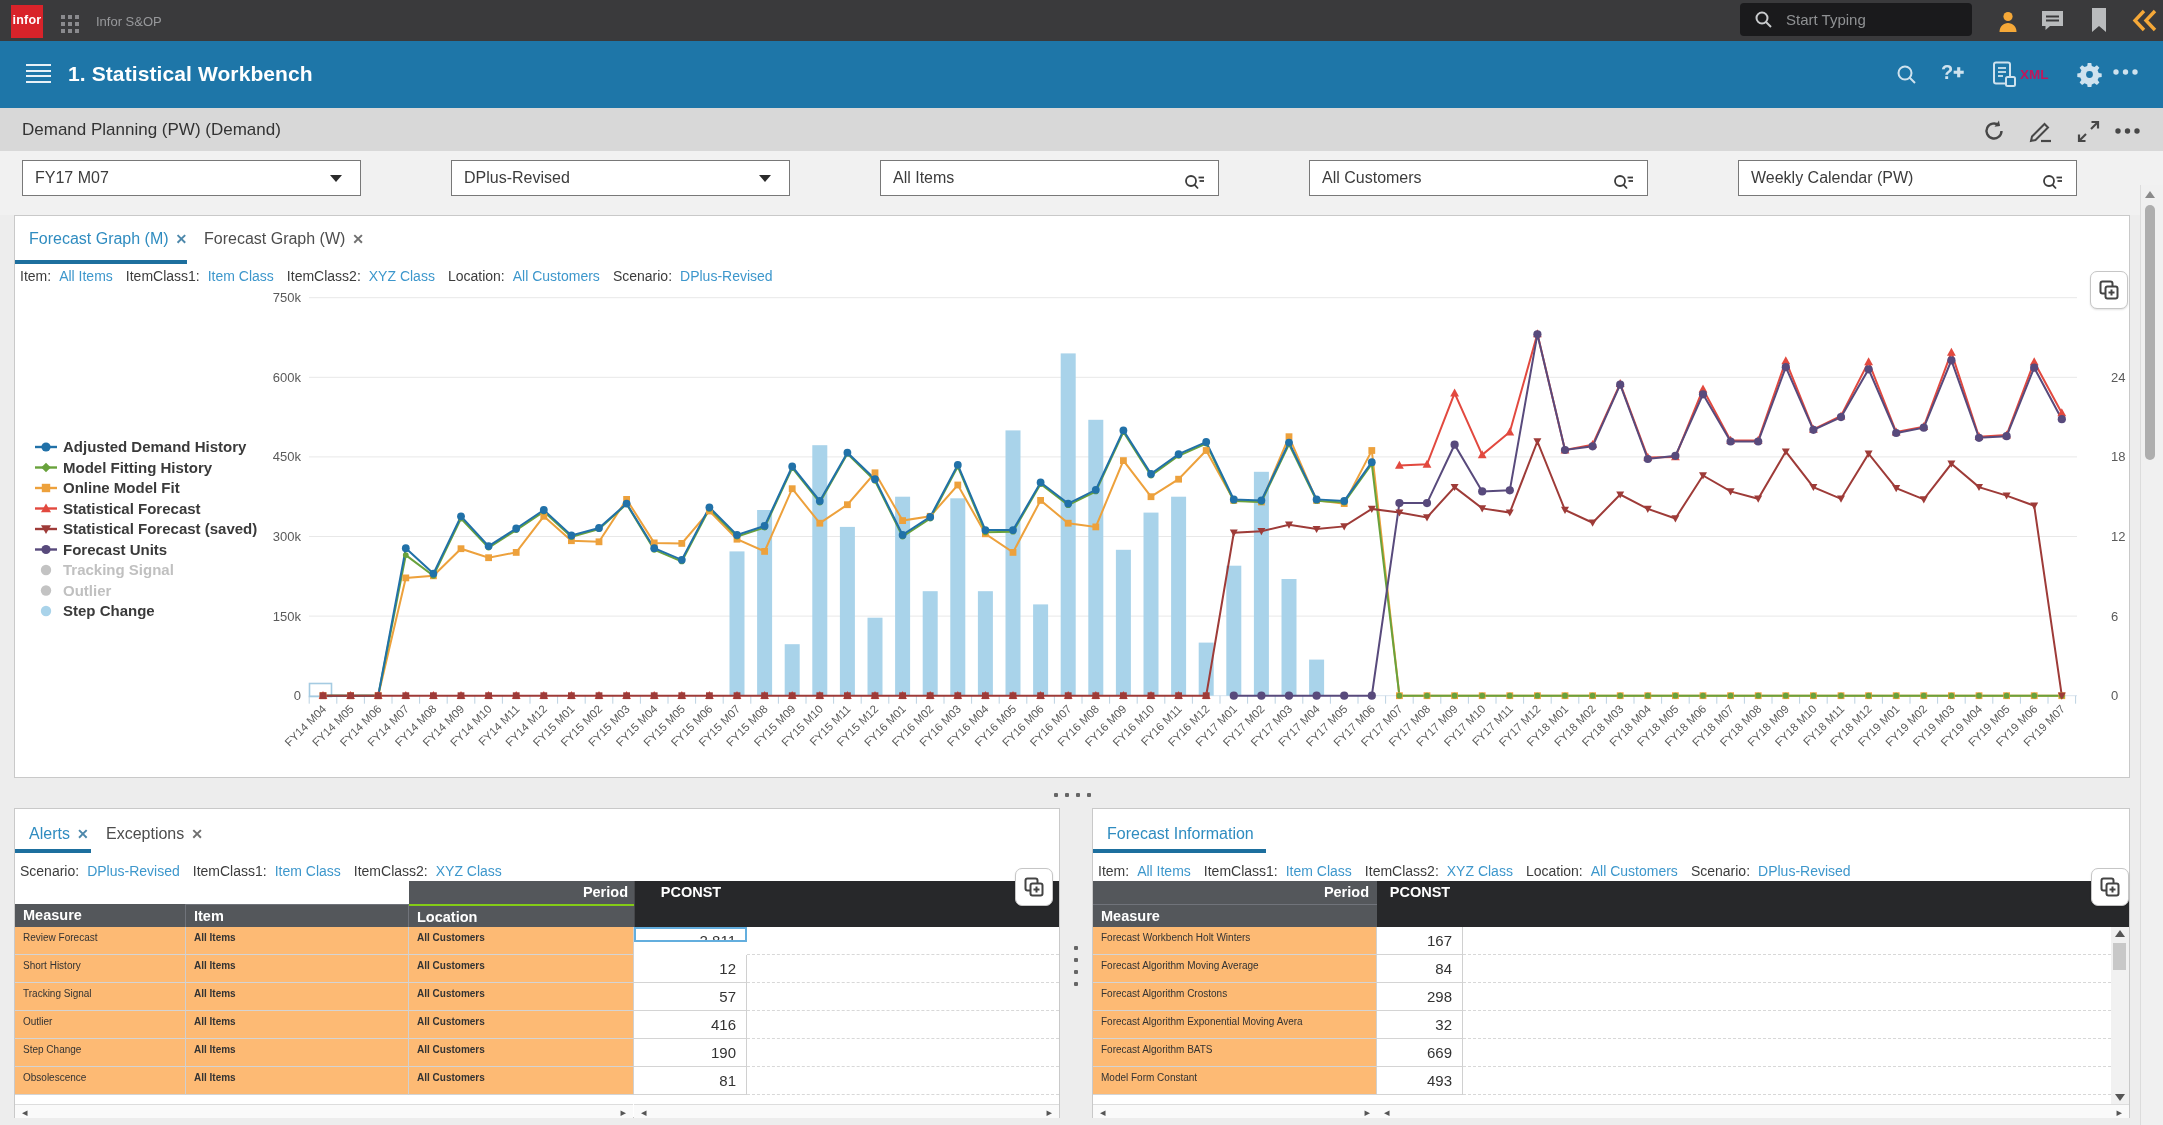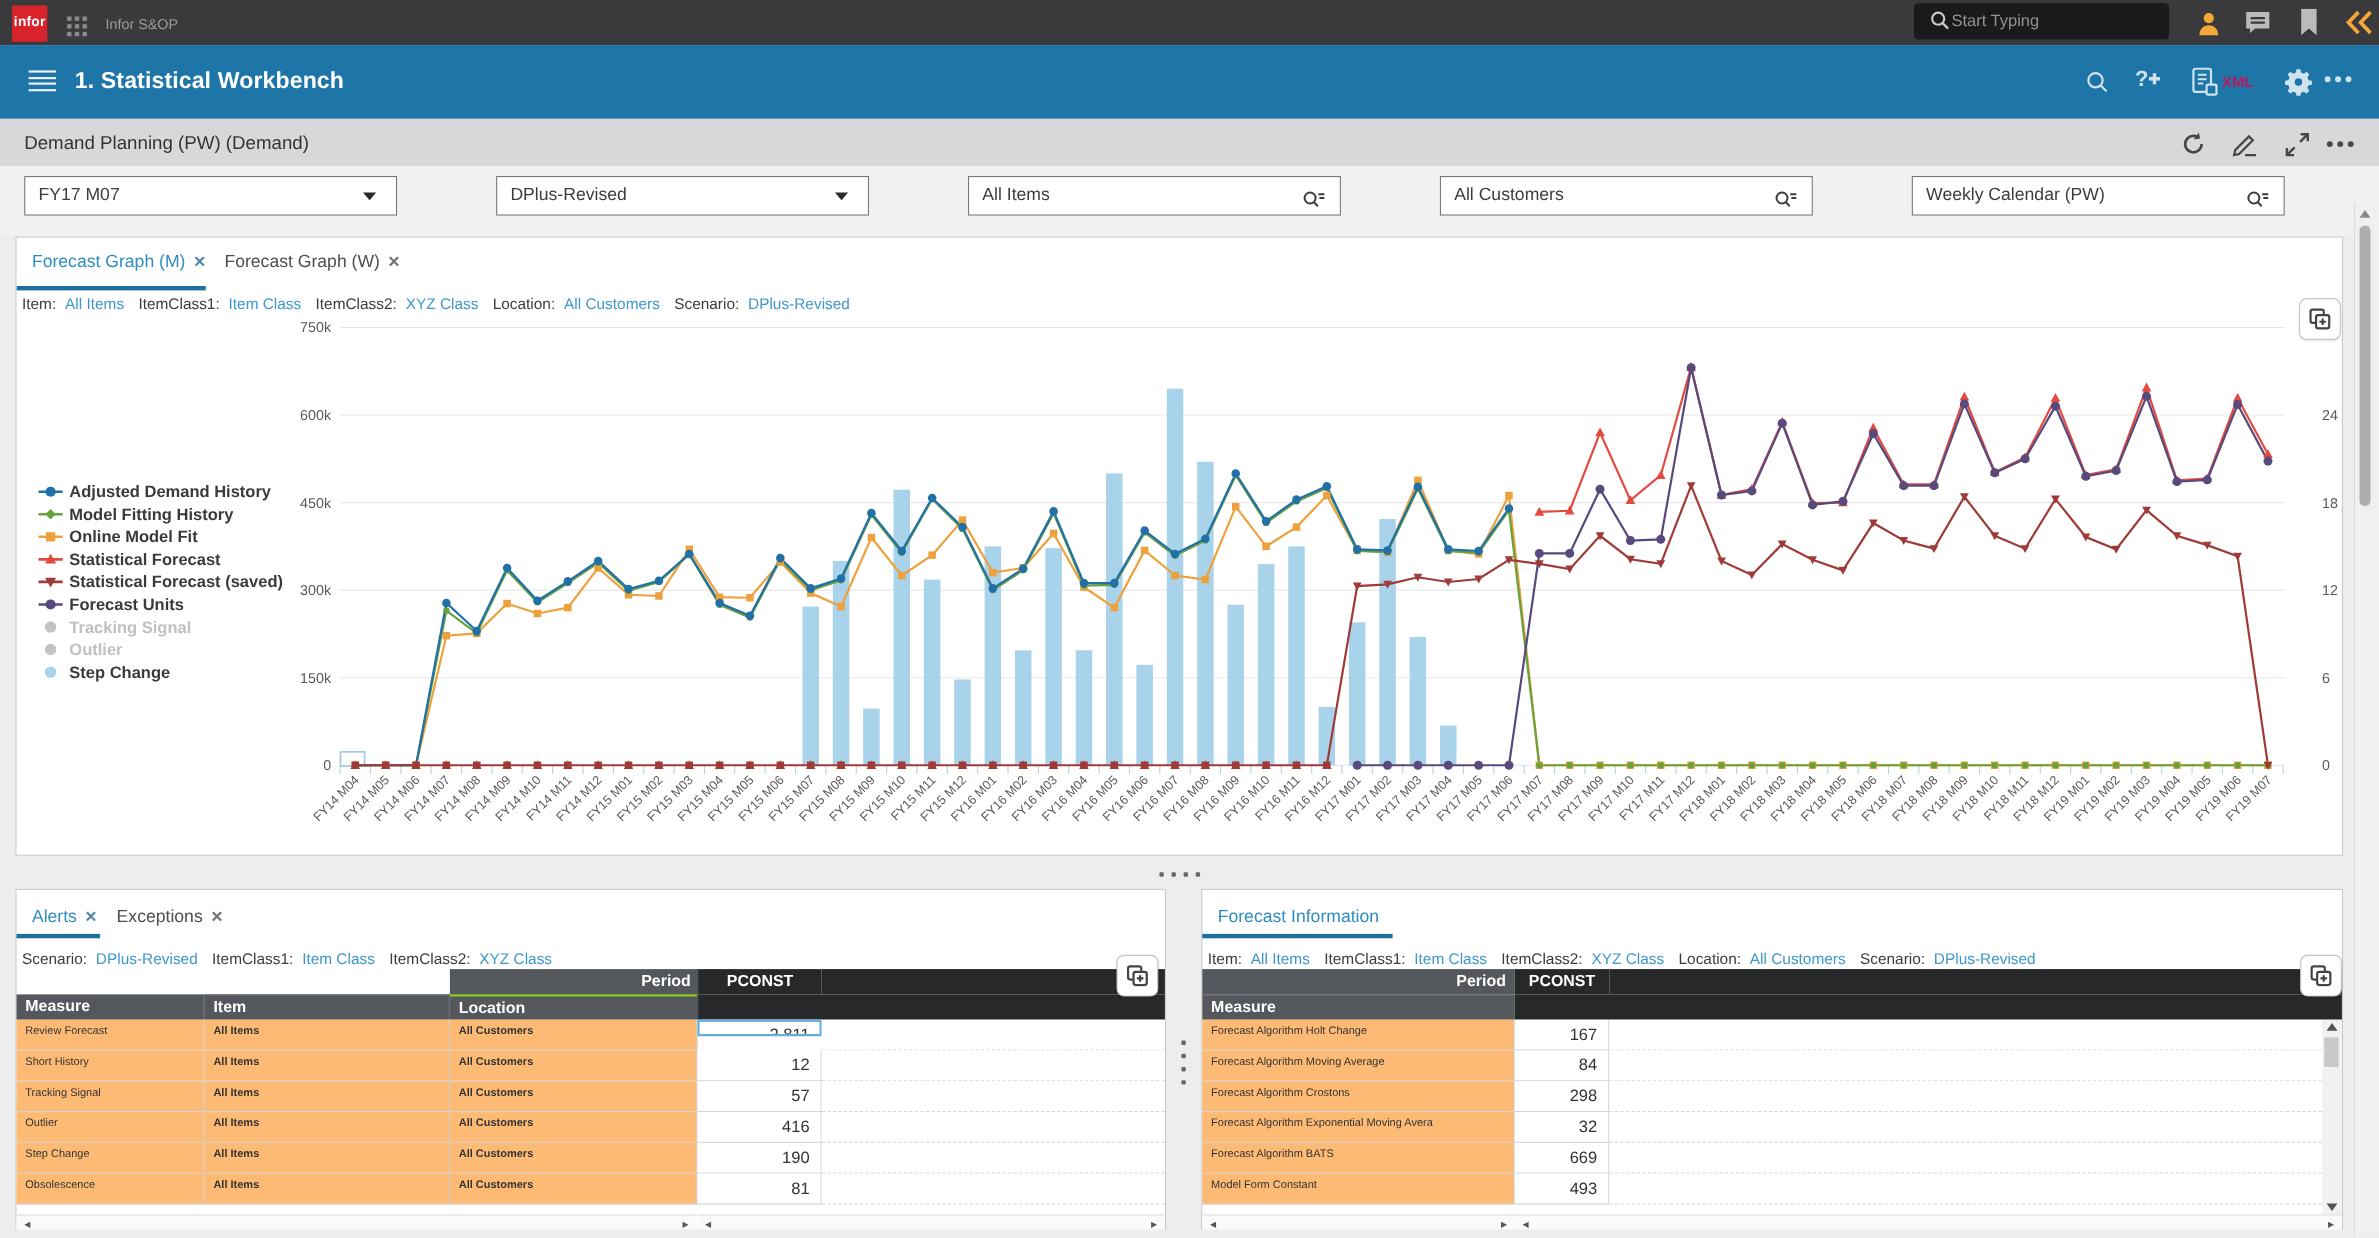--- a/index.html
+++ b/index.html
@@ -58,21 +58,21 @@
 <div class="abs" style="left:61px;top:22px;width:4px;height:4px;background:#8a8a8e"></div>
 <div class="abs" style="left:68px;top:22px;width:4px;height:4px;background:#8a8a8e"></div>
 <div class="abs" style="left:75px;top:22px;width:4px;height:4px;background:#8a8a8e"></div>
 <div class="abs" style="left:61px;top:29px;width:4px;height:4px;background:#8a8a8e"></div>
 <div class="abs" style="left:68px;top:29px;width:4px;height:4px;background:#8a8a8e"></div>
 <div class="abs" style="left:75px;top:29px;width:4px;height:4px;background:#8a8a8e"></div>
 <div id="appname" class="abs">Infor S&amp;OP</div>
 <div id="searchbox" class="abs"><svg width="20" height="20" viewBox="0 0 20 20" style="vertical-align:-5px;margin-left:14px">
       <circle cx="8" cy="8" r="5.5" fill="none" stroke="#c9cbcd" stroke-width="2"></circle>
       <line x1="12" y1="12" x2="17" y2="17" stroke="#c9cbcd" stroke-width="2"></line>
-    </svg><span style="">Start Typing</span></div>
+    </svg><span style="margin-left:12px">Start Typing</span></div>
 <svg class="abs" style="left:1995px;top:8px" width="26" height="26" viewBox="0 0 26 26">
     <circle cx="13" cy="8.5" r="4.6" fill="#f5a838"></circle>
     <path d="M4.5 24c0-5.5 3.8-9 8.5-9s8.5 3.5 8.5 9z" fill="#f5a838"></path>
   </svg>
 <svg class="abs" style="left:2040px;top:9px" width="25" height="24" viewBox="0 0 25 24">
     <path d="M2 2h21v15h-13l-4.5 4v-4H2z" fill="#b9bbbd"></path>
     <line x1="6" y1="7.5" x2="19" y2="7.5" stroke="#3a3a3c" stroke-width="2"></line>
     <line x1="6" y1="11.5" x2="19" y2="11.5" stroke="#3a3a3c" stroke-width="2"></line>
   </svg>
 <svg class="abs" style="left:2091px;top:8px" width="16" height="25" viewBox="0 0 16 25">
@@ -755,21 +755,21 @@
 </div>
 <div id="rightpanel" class="abs panel">
 <div class="tab bluetab" style="left:14px;top:16px">Forecast Information</div>
 <div class="underline" style="left:0px;top:40px;width:173px"></div>
 <div class="infoline" style="left:5px;top:54px"><b>Item:</b><a>All Items</a><b>ItemClass1:</b><a>Item Class</a><b>ItemClass2:</b><a>XYZ Class</a><b>Location:</b><a>All Customers</a><b>Scenario:</b><a>DPlus-Revised</a></div>
 <div class="cell hgray" style="left:0px;top:72px;width:284px;height:23px;text-align:right;padding:3px 8px 0 0">Period</div>
 <div class="cell hblack" style="left:284px;top:72px;width:86px;height:23px;text-align:center;padding:3px 0 0 0">PCONST</div>
 <div class="cell hblack" style="left:370px;top:72px;width:666px;height:23px"></div>
 <div class="cell hgray" style="left:0px;top:95px;width:284px;height:23px;padding:3px 0 0 8px;border-top:1px solid #70737a">Measure</div>
 <div class="cell hblack" style="left:284px;top:95px;width:752px;height:23px"></div>
-<div class="cell rowcell" style="left:0px;top:118px;width:284px;height:28px">Forecast Algorithm Holt Change</div>
+<div class="cell rowcell" style="left:0px;top:118px;width:284px;height:28px">Forecast Workbench Holt Winters</div>
 <div class="cell numcell" style="left:284px;top:118px;width:86px;height:28px">167</div>
 <div class="cell restcell" style="left:370px;top:118px;width:648px;height:28px"></div>
 <div class="cell rowcell" style="left:0px;top:146px;width:284px;height:28px">Forecast Algorithm Moving Average</div>
 <div class="cell numcell" style="left:284px;top:146px;width:86px;height:28px">84</div>
 <div class="cell restcell" style="left:370px;top:146px;width:648px;height:28px"></div>
 <div class="cell rowcell" style="left:0px;top:174px;width:284px;height:28px">Forecast Algorithm Crostons</div>
 <div class="cell numcell" style="left:284px;top:174px;width:86px;height:28px">298</div>
 <div class="cell restcell" style="left:370px;top:174px;width:648px;height:28px"></div>
 <div class="cell rowcell" style="left:0px;top:202px;width:284px;height:28px">Forecast Algorithm Exponential Moving Avera</div>
 <div class="cell numcell" style="left:284px;top:202px;width:86px;height:28px">32</div>

